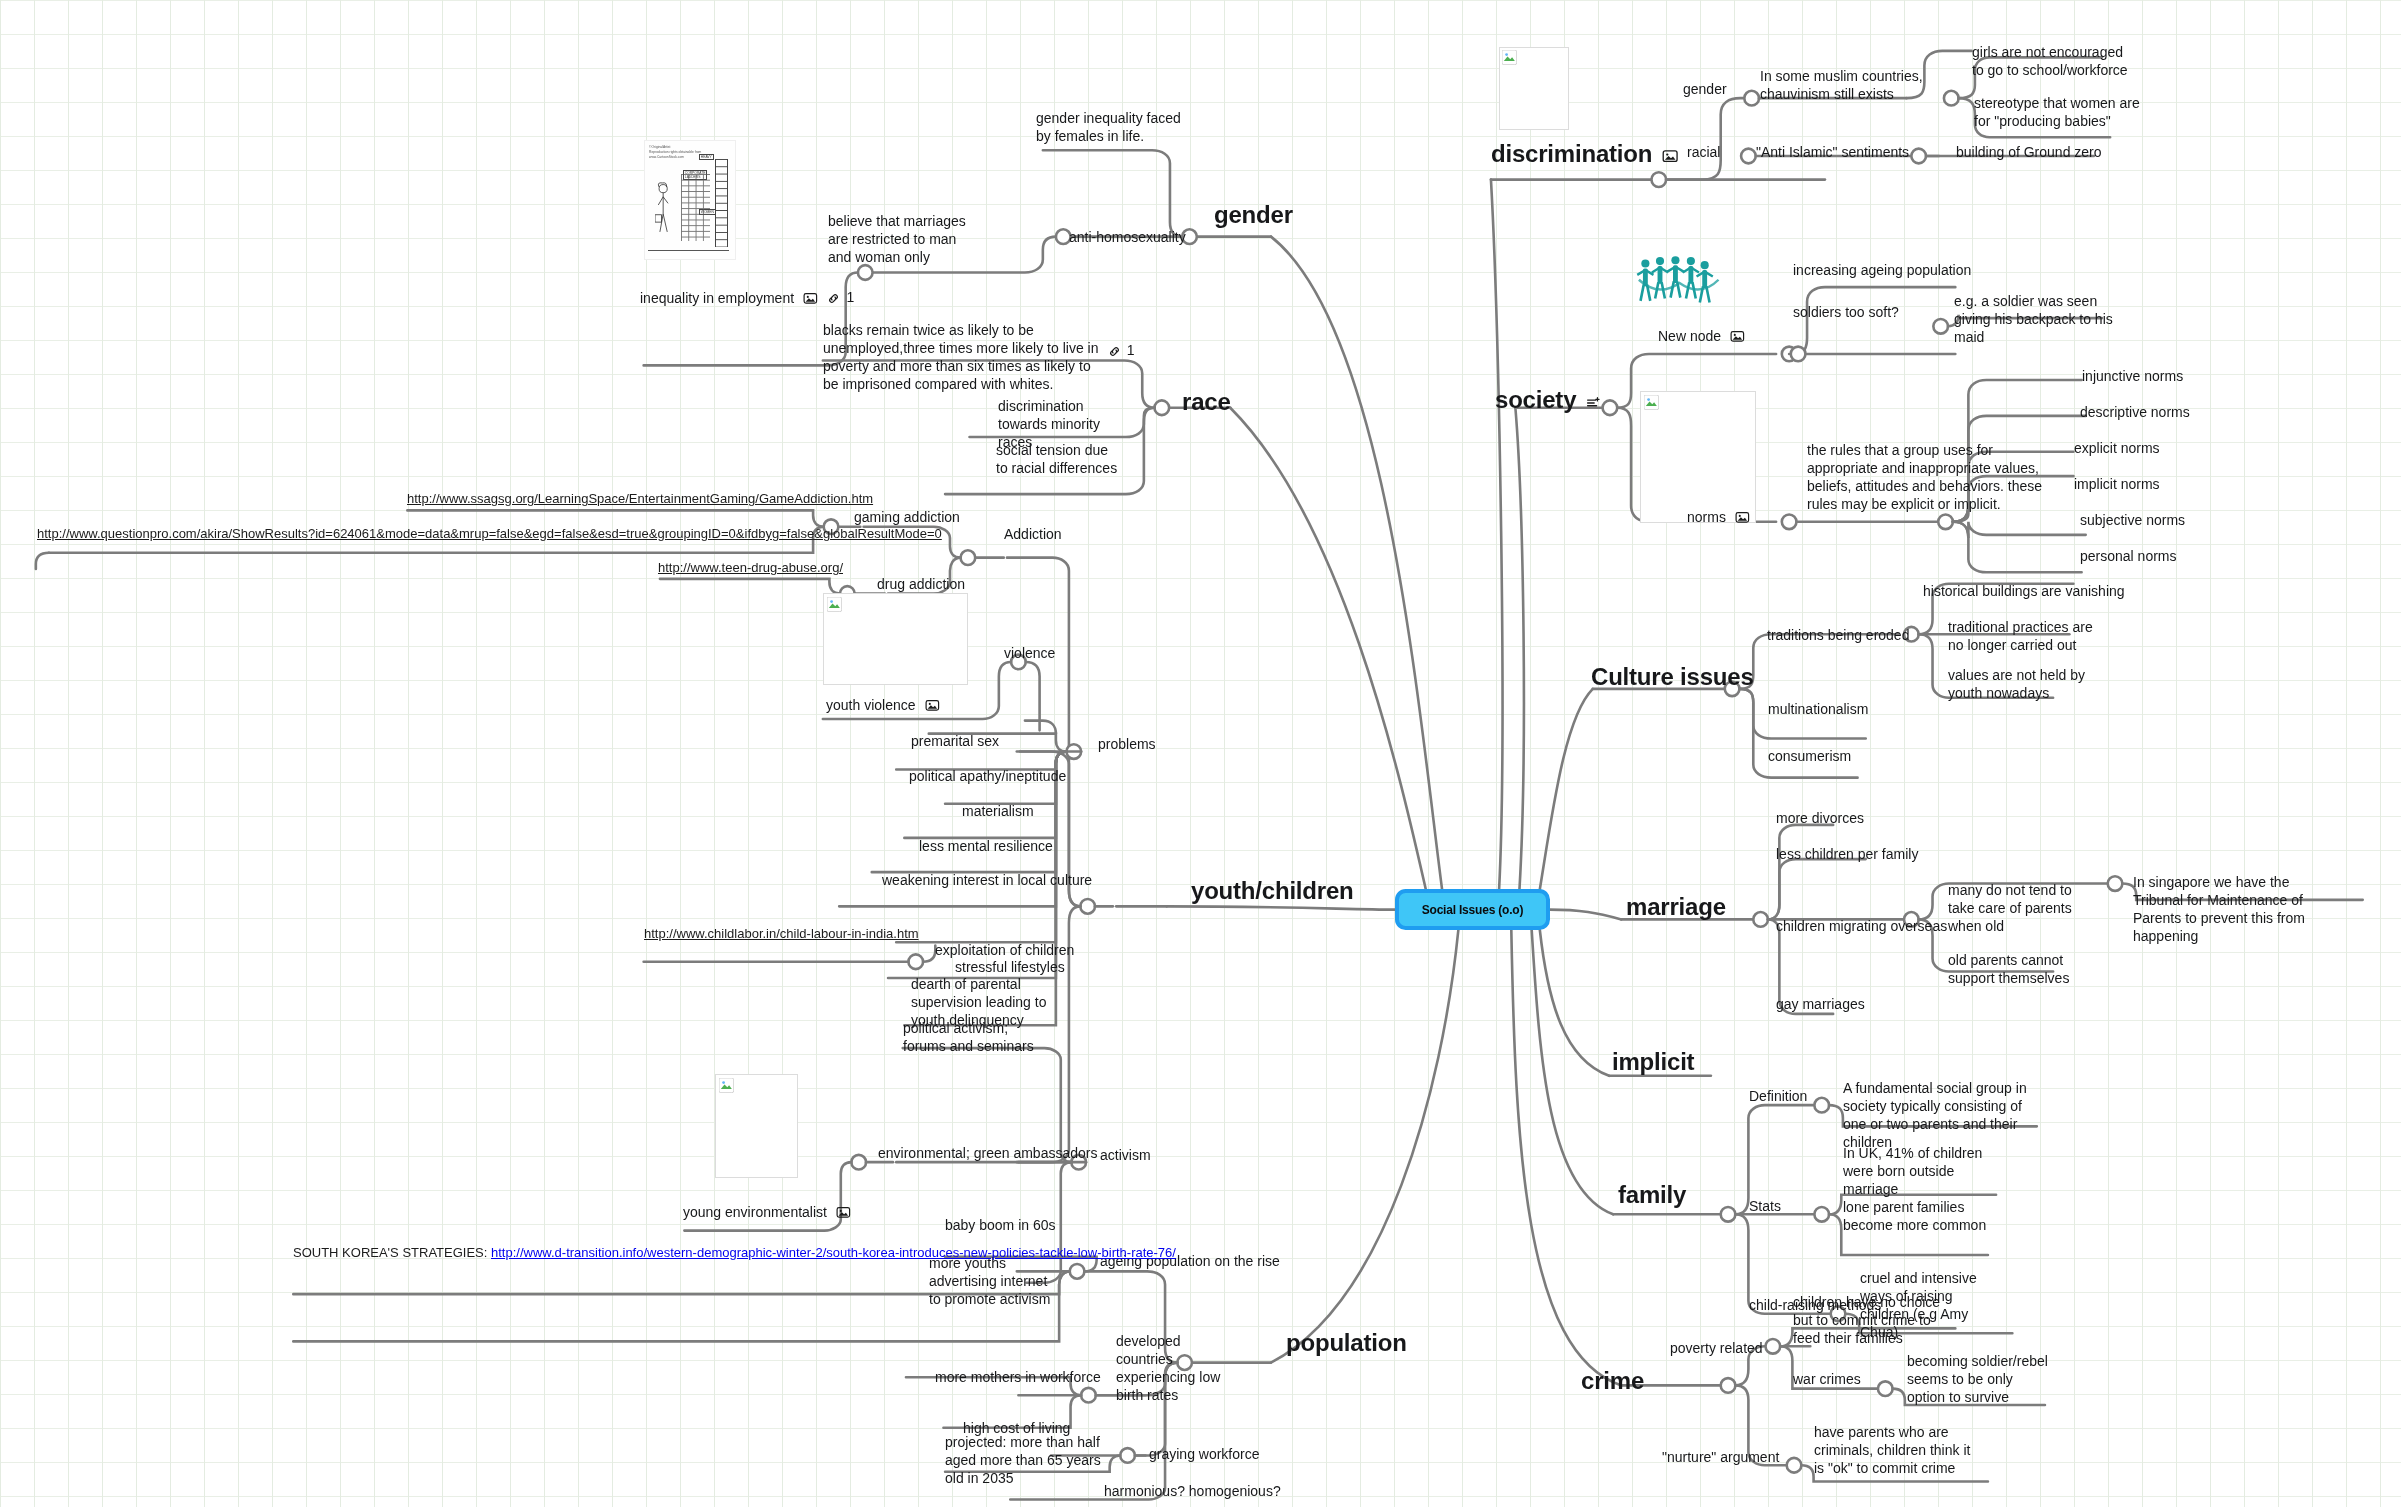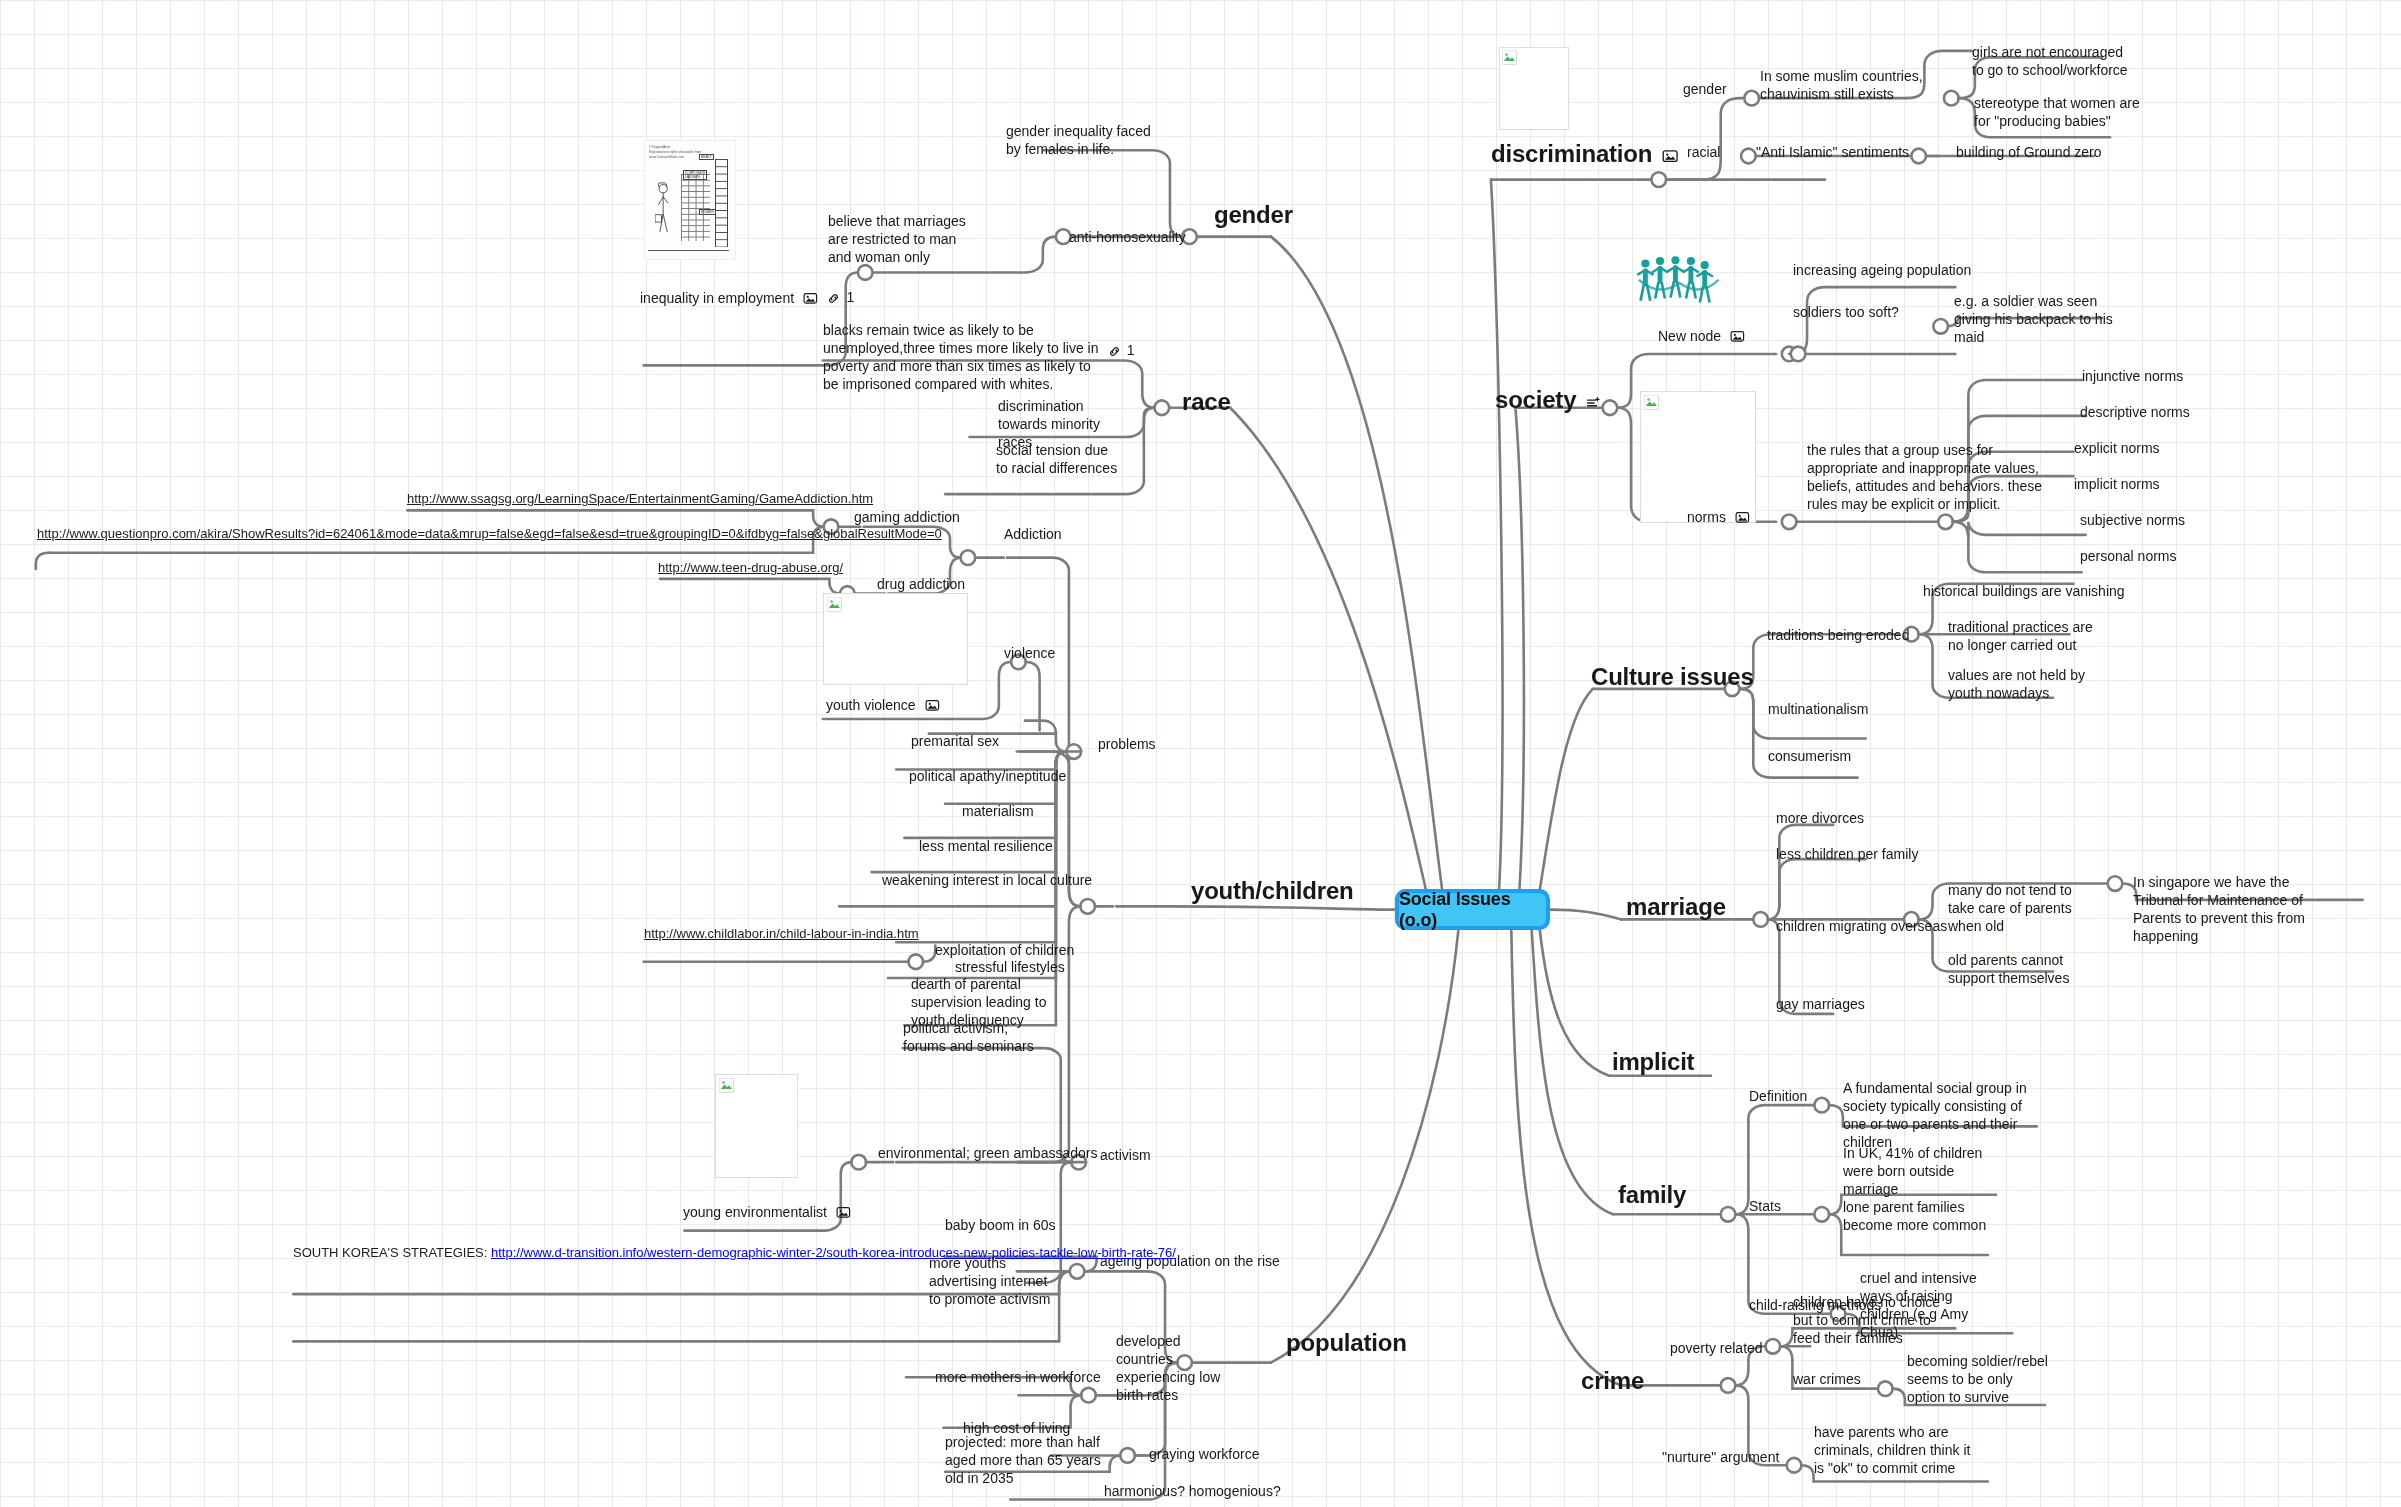--- a/index.html
+++ b/index.html
@@ -26,21 +26,21 @@
   .url.pre{text-decoration:none;}
   .url.pre a{text-decoration:underline;}
 
   
   #root-node{
     position:absolute;left:1395px;top:889px;width:155px;height:41px;
     border-radius:10.6px;background:#3fc6f7;border:4.1px solid #1f9df0;
     display:flex;align-items:center;justify-content:center;
     box-sizing:border-box;
   }
-  #root-node span{font-size:18px;font-weight:bold;color:#0b0b0b;letter-spacing:-0.2px;}
+  #root-node span{font-size:12px;font-weight:bold;color:#0b0b0b;letter-spacing:-0.2px;}
 
   
   .imgframe{position:absolute;border:0.8px solid #dcdcdc;background:#fff;}
   .brokenimg{position:absolute;width:14.7px;height:14.7px;}
 
   .icon{display:inline-block;vertical-align:-2.4px;margin-left:5.7px;}
   .icon svg{display:block;}
   .cnt{font-size:14px;margin-left:2.4px;vertical-align:0.8px;}
 
   
@@ -383,21 +383,21 @@
 
   <div class="node" style="left:1581px;top:1366px;"><span class="lbl b1">crime</span></div>
   <div class="node" style="left:1670px;top:1340px;"><span class="lbl">poverty related</span></div>
   <div class="node wrap" style="left:1793px;top:1294px;width:155px;"><span class="lbl">children have no choice but to commit crime to feed their families</span></div>
   <div class="node" style="left:1793px;top:1371px;"><span class="lbl">war crimes</span></div>
   <div class="node wrap" style="left:1907px;top:1353px;width:143px;"><span class="lbl">becoming soldier/rebel seems to be only option to survive</span></div>
   <div class="node" style="left:1662px;top:1449px;"><span class="lbl">"nurture" argument</span></div>
   <div class="node wrap" style="left:1814px;top:1424px;width:159px;"><span class="lbl">have parents who are criminals, children think it is "ok" to commit crime</span></div>
 
   <div class="node" style="left:1214px;top:200px;"><span class="lbl b1">gender</span></div>
-  <div class="node wrap" style="left:1006px;top:110px;width:147px;margin-top:13px;"><span class="lbl">gender inequality faced by females in life.</span></div>
+  <div class="node wrap" style="left:1036px;top:110px;width:147px;"><span class="lbl">gender inequality faced by females in life.</span></div>
   <div class="node" style="left:1069px;top:229px;"><span class="lbl">anti-homosexuality</span></div>
   <div class="node wrap" style="left:828px;top:213px;width:155px;"><span class="lbl">believe that marriages are restricted to man and woman only</span></div>
 
   <div class="cartoon">
     <div class="ctxt">©OriginalArtist<br>Reproduction rights obtainable from<br>www.CartoonStock.com</div>
     <div class="sign" style="left:54px;top:13px;">HEAVY</div>
     <div class="sign" style="left:38px;top:29px;">CORPORATE<br>LADDERS →</div>
     <div class="sign" style="left:54px;top:68px;">WOMEN</div>
     <div class="brick"></div>
     <div class="ladder"></div>

